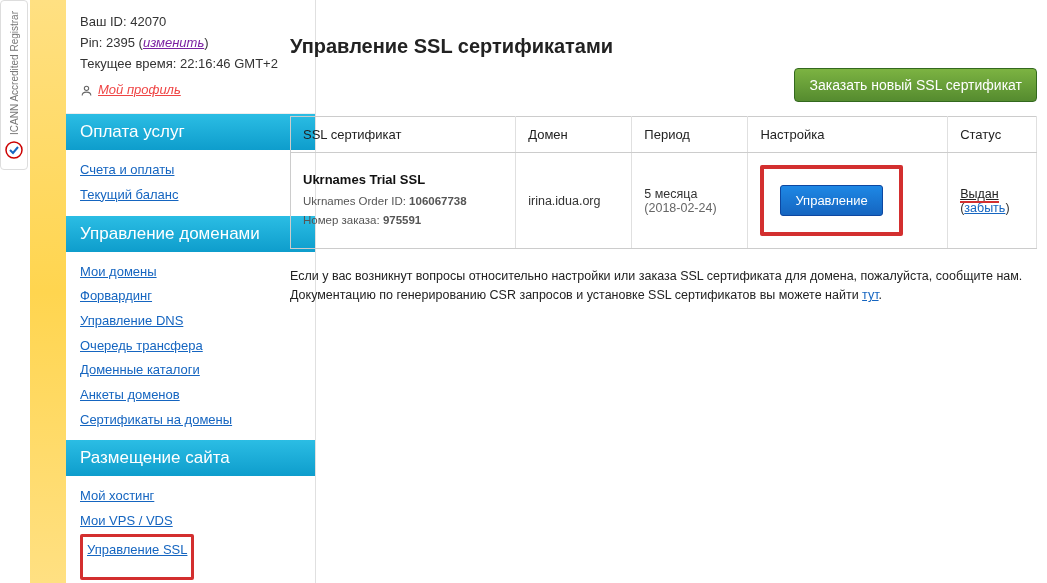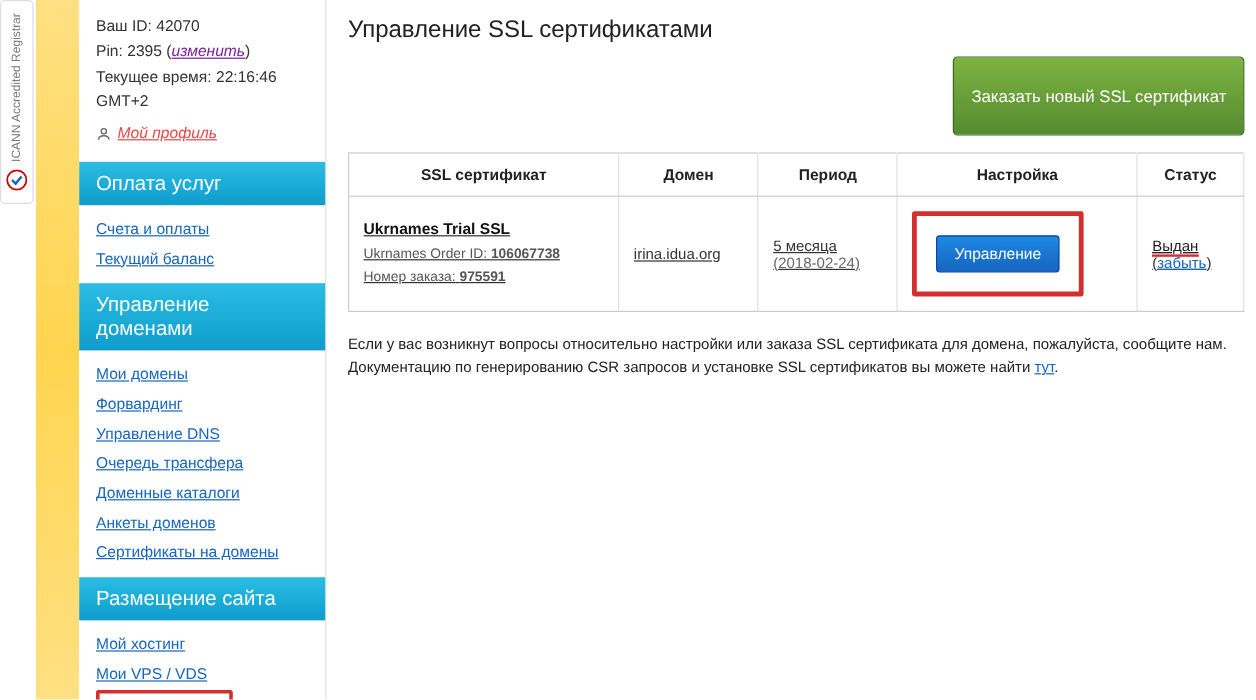--- a/index.html
+++ b/index.html
@@ -34,21 +34,21 @@
 }
 .left-badge svg { margin-top: 6px; }
 .yellow-edge {
   position: absolute;
   left: 30px; top: 0; width: 36px; height: 100%;
   background: linear-gradient(180deg, #ffe082 0%, #ffd54f 50%, #ffe082 100%);
 }
 .sidebar {
   position: absolute;
   left: 66px; top: 0;
-  width: 206px;
+  width: 250px;
   background: #fff;
   border-right: 1px solid #e0e0e0;
   height: 100%;
 }
 .sidebar-info {
   padding: 12px 14px;
   font-size: 13px;
   line-height: 1.6;
   border-bottom: 1px solid #eee;
 }
@@ -77,60 +77,60 @@
   border-radius: 2px;
 }
 .content {
   position: absolute;
   left: 290px; top: 0;
   right: 10px;
   padding: 14px 0 0 0;
 }
 h1 {
   font-size: 20px;
-  font-weight: normal;
+  font-weight: bold;
   color: #222;
   margin-bottom: 16px;
+  margin-top: 21px;
 }
 .order-btn {
   float: right;
   background: linear-gradient(180deg, #7cb342 0%, #558b2f 100%);
   border: 1px solid #33691e;
   color: #fff;
-  padding: 24px 14px;
+  padding: 8px 14px;
   border-radius: 4px;
   font-size: 14px;
   cursor: pointer;
   margin-top: -6px;
   margin-bottom: 14px;
 }
 table.cert {
   width: 100%;
   border-collapse: collapse;
   clear: both;
   border: 1px solid #ccc;
   border-radius: 4px;
 }
 table.cert th {
-  text-align: center;
-  font-weight: bold;
+  text-align: left;
+  font-weight: normal;
   padding: 10px 12px;
   border-bottom: 1px solid #ccc;
   border-right: 1px solid #e0e0e0;
   font-size: 13px;
   color: #222;
   margin-left: 29px;
 }
 table.cert td {
   padding: 12px;
   border-bottom: 1px solid #ccc;
   border-right: 1px solid #e0e0e0;
   vertical-align: middle;
   font-size: 12.5px;
-  text-decoration: underline;
 }
 .cert-title { font-size: 13px; font-weight: 600; color: #111; margin-bottom: 5px; }
 .cert-sub { font-size: 11.5px; color: #555; line-height: 1.6; }
 .manage-btn {
   background: linear-gradient(180deg, #1e88e5 0%, #1565c0 100%);
   border: 1px solid #0d47a1;
   color: #fff;
   padding: 7px 14px;
   border-radius: 3px;
   font-size: 13px;

